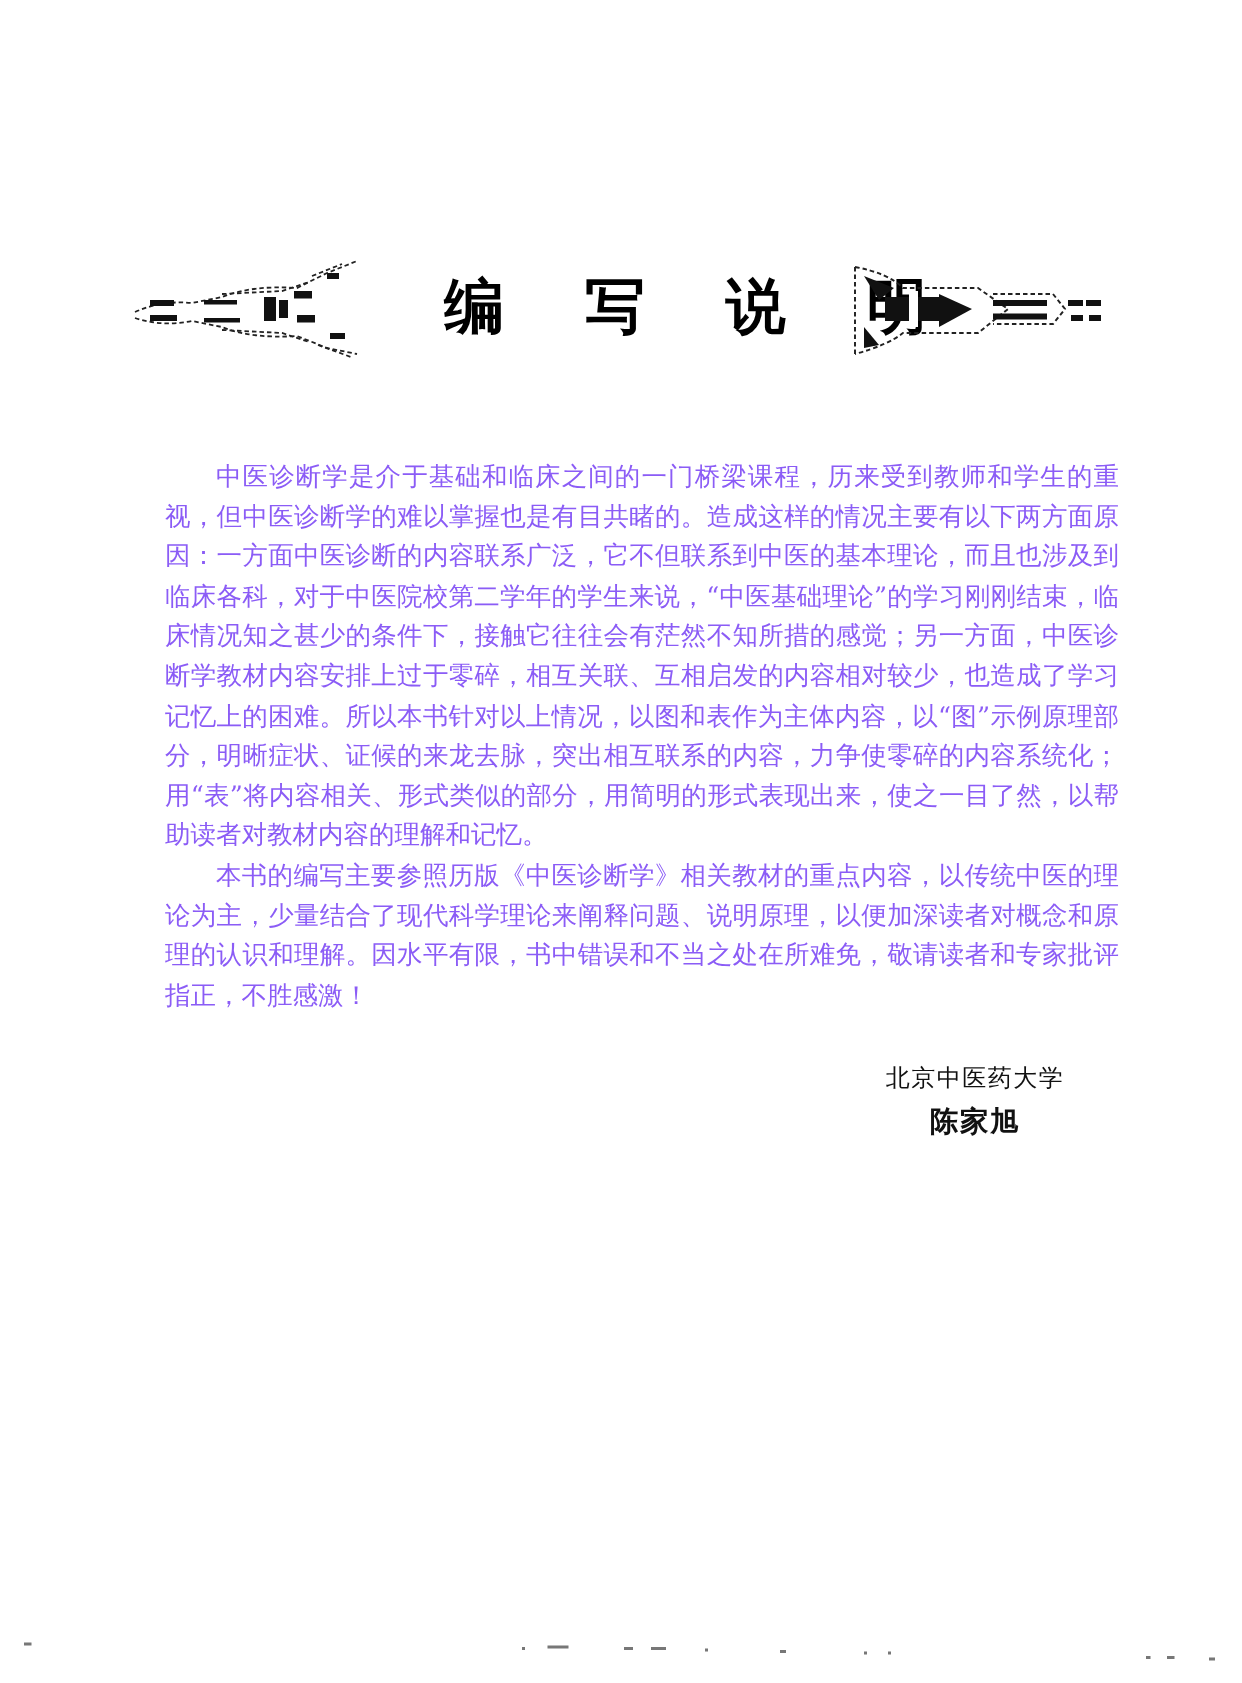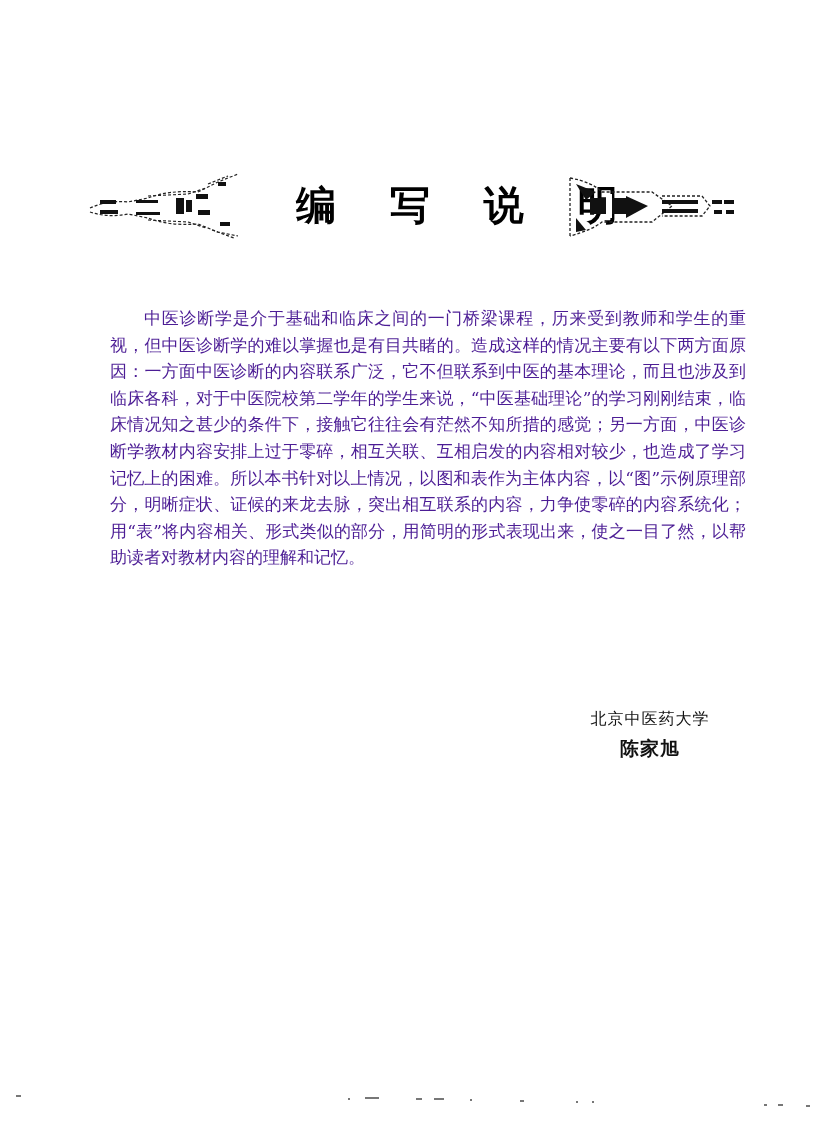--- a/index.html
+++ b/index.html
@@ -47,21 +47,21 @@
       top: 305px;
       width: 636px;
     }
     .para {
       margin: 0;
       font-size: 17px;
       line-height: 26.6px;
       text-align: justify;
       text-justify: inter-character;
       text-indent: 34px;
-      color: #4c1d95;
+      color: #8b5cf6;
       word-break: break-all;
     }
     .signature {
       position: absolute;
       left: 560px;
       top: 705px;
       width: 180px;
       text-align: center;
     }
     .sig-org {
@@ -131,20 +131,21 @@
       <rect x="162" y="30" width="10" height="4"></rect>
       <rect x="152" y="40" width="8" height="4"></rect>
       <rect x="164" y="40" width="8" height="4"></rect>
       <path d="M14 48 L24 60 L14 62 Z"></path>
     </g>
   </svg>
 </div>
 
 <div class="body-text">
   <p class="para">中医诊断学是介于基础和临床之间的一门桥梁课程，历来受到教师和学生的重视，但中医诊断学的难以掌握也是有目共睹的。造成这样的情况主要有以下两方面原因：一方面中医诊断的内容联系广泛，它不但联系到中医的基本理论，而且也涉及到临床各科，对于中医院校第二学年的学生来说，“中医基础理论”的学习刚刚结束，临床情况知之甚少的条件下，接触它往往会有茫然不知所措的感觉；另一方面，中医诊断学教材内容安排上过于零碎，相互关联、互相启发的内容相对较少，也造成了学习记忆上的困难。所以本书针对以上情况，以图和表作为主体内容，以“图”示例原理部分，明晰症状、证候的来龙去脉，突出相互联系的内容，力争使零碎的内容系统化；用“表”将内容相关、形式类似的部分，用简明的形式表现出来，使之一目了然，以帮助读者对教材内容的理解和记忆。</p>
+  <p class="para">本书的编写主要参照历版《中医诊断学》相关教材的重点内容，以传统中医的理论为主，少量结合了现代科学理论来阐释问题、说明原理，以便加深读者对概念和原理的认识和理解。因水平有限，书中错误和不当之处在所难免，敬请读者和专家批评指正，不胜感激！</p>
 </div>
 
 <div class="signature">
   <div class="sig-org">北京中医药大学</div>
   <div class="sig-author">陈家旭</div>
 </div>
 
 <div>
   <div class="scan-noise" style="left:16px;top:1095px;width:5px;"></div>
   <div class="scan-noise" style="left:348px;top:1098px;width:2px;"></div>

